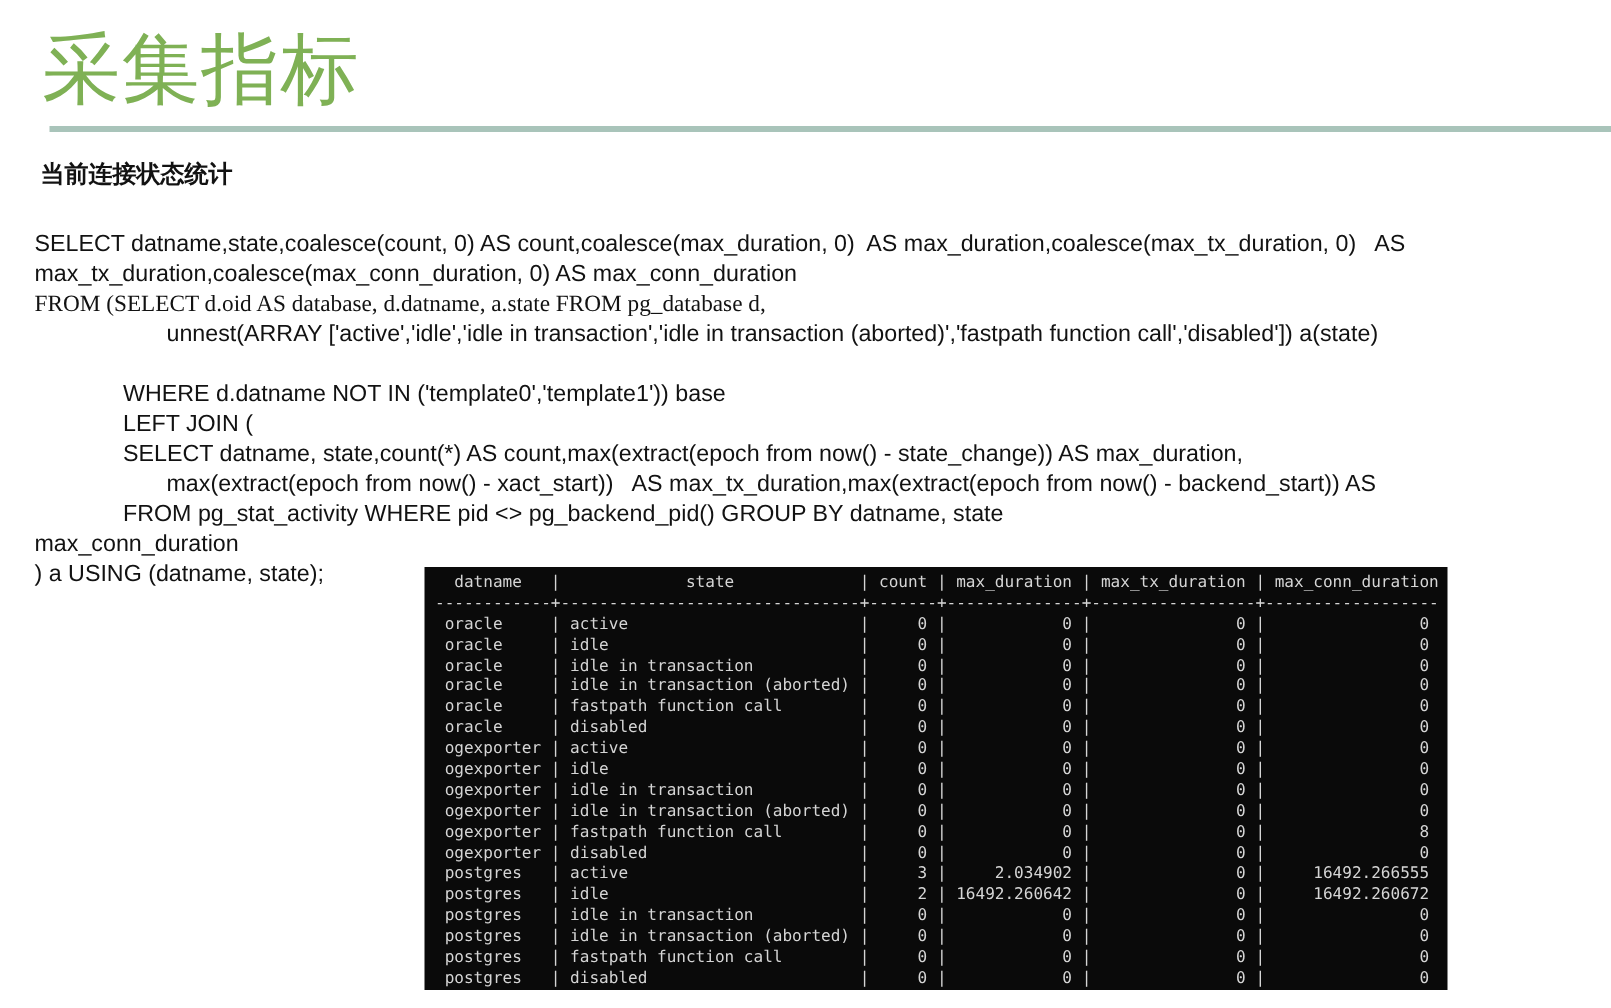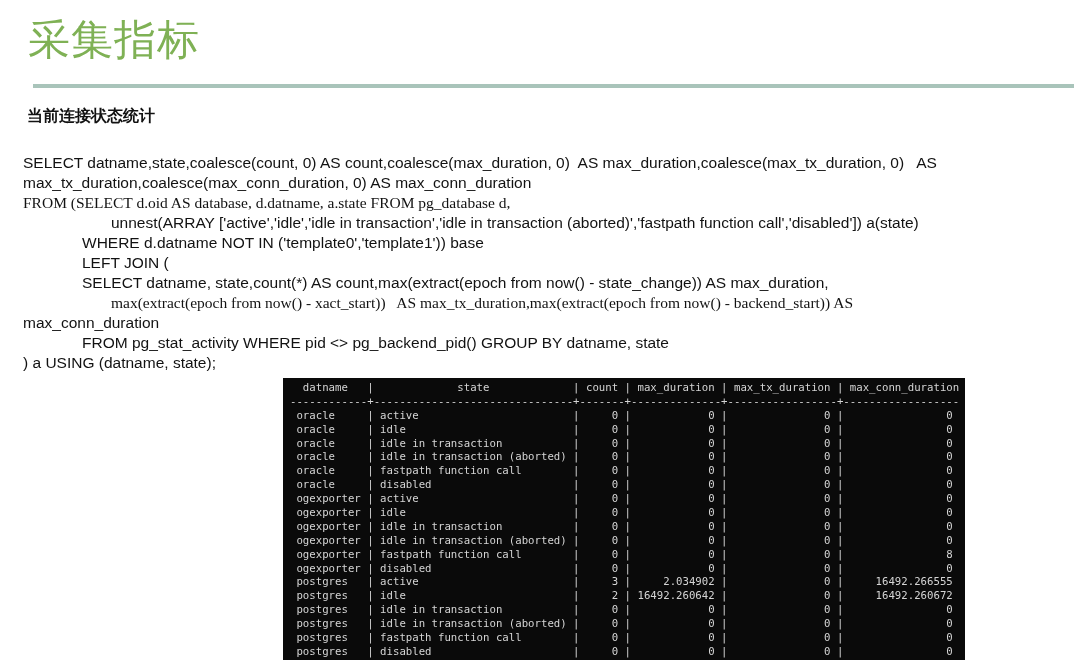--- a/index.html
+++ b/index.html
@@ -6,21 +6,21 @@
   body {
     width: 1074px; height: 672px;
     background: #ffffff;
     font-family: "Liberation Sans", sans-serif;
     position: relative;
     overflow: hidden;
     color: var(--body_text, #111);
   }
   .title {
     position: absolute; left: 28px; top: 12px;
-    font-size: 42px; letter-spacing: 1px;
+    font-size: 52px; letter-spacing: 1px;
     color: var(--title_green, #7fb155);
     font-family: "Liberation Sans", sans-serif;
   }
   .title-rule {
     position: absolute; left: 33px; top: 84px;
     width: 1041px; height: 4px;
     background: var(--rule, #a9c4ba);
   }
   .subtitle {
     position: absolute; left: 27px; top: 106px;
@@ -57,26 +57,26 @@
 
 <div class="title">采集指标</div>
 <div class="title-rule"></div>
 <div class="subtitle">当前连接状态统计</div>
 
 <div class="sql" id="sql-block">
     <div class="sql-line" style="padding-left: 0px;">SELECT datname,state,coalesce(count, 0) AS count,coalesce(max_duration, 0)  AS max_duration,coalesce(max_tx_duration, 0)   AS</div>
     <div class="sql-line" style="padding-left: 0px;">max_tx_duration,coalesce(max_conn_duration, 0) AS max_conn_duration</div>
     <div class="sql-line" style="padding-left: 0px; font-family: Liberation Serif, serif;">FROM (SELECT d.oid AS database, d.datname, a.state FROM pg_database d,</div>
     <div class="sql-line" style="padding-left: 88px;">unnest(ARRAY ['active','idle','idle in transaction','idle in transaction (aborted)','fastpath function call','disabled']) a(state)</div>
-    <div class="sql-line" style="padding-left: 59px;">WHERE d.datname NOT IN ('template0','template1')) base</div>
+    <div class="sql-line" style="padding-left: 59px; margin-top: 20px;">WHERE d.datname NOT IN ('template0','template1')) base</div>
     <div class="sql-line" style="padding-left: 59px;">LEFT JOIN (</div>
     <div class="sql-line" style="padding-left: 59px;">SELECT datname, state,count(*) AS count,max(extract(epoch from now() - state_change)) AS max_duration,</div>
-    <div class="sql-line" style="padding-left: 88px; font-family: Liberation Serif, serif;">max(extract(epoch from now() - xact_start))   AS max_tx_duration,max(extract(epoch from now() - backend_start)) AS</div>
+    <div class="sql-line" style="padding-left: 88px;">max(extract(epoch from now() - xact_start))   AS max_tx_duration,max(extract(epoch from now() - backend_start)) AS</div>
+    <div class="sql-line" style="padding-left: 59px;">FROM pg_stat_activity WHERE pid &lt;&gt; pg_backend_pid() GROUP BY datname, state</div>
     <div class="sql-line" style="padding-left: 0px;">max_conn_duration</div>
-    <div class="sql-line" style="padding-left: 59px;">FROM pg_stat_activity WHERE pid &lt;&gt; pg_backend_pid() GROUP BY datname, state</div>
     <div class="sql-line" style="padding-left: 0px;">) a USING (datname, state);</div>
   </div>
 
 <div class="terminal" id="terminal">
     <div class="term-line">  datname   |             state             | count | max_duration | max_tx_duration | max_conn_duration</div>
     <div class="term-line">------------+-------------------------------+-------+--------------+-----------------+------------------</div>
     <div class="term-line"> oracle     | active                        |     0 |            0 |               0 |                0 </div>
     <div class="term-line"> oracle     | idle                          |     0 |            0 |               0 |                0 </div>
     <div class="term-line"> oracle     | idle in transaction           |     0 |            0 |               0 |                0 </div>
     <div class="term-line"> oracle     | idle in transaction (aborted) |     0 |            0 |               0 |                0 </div>

